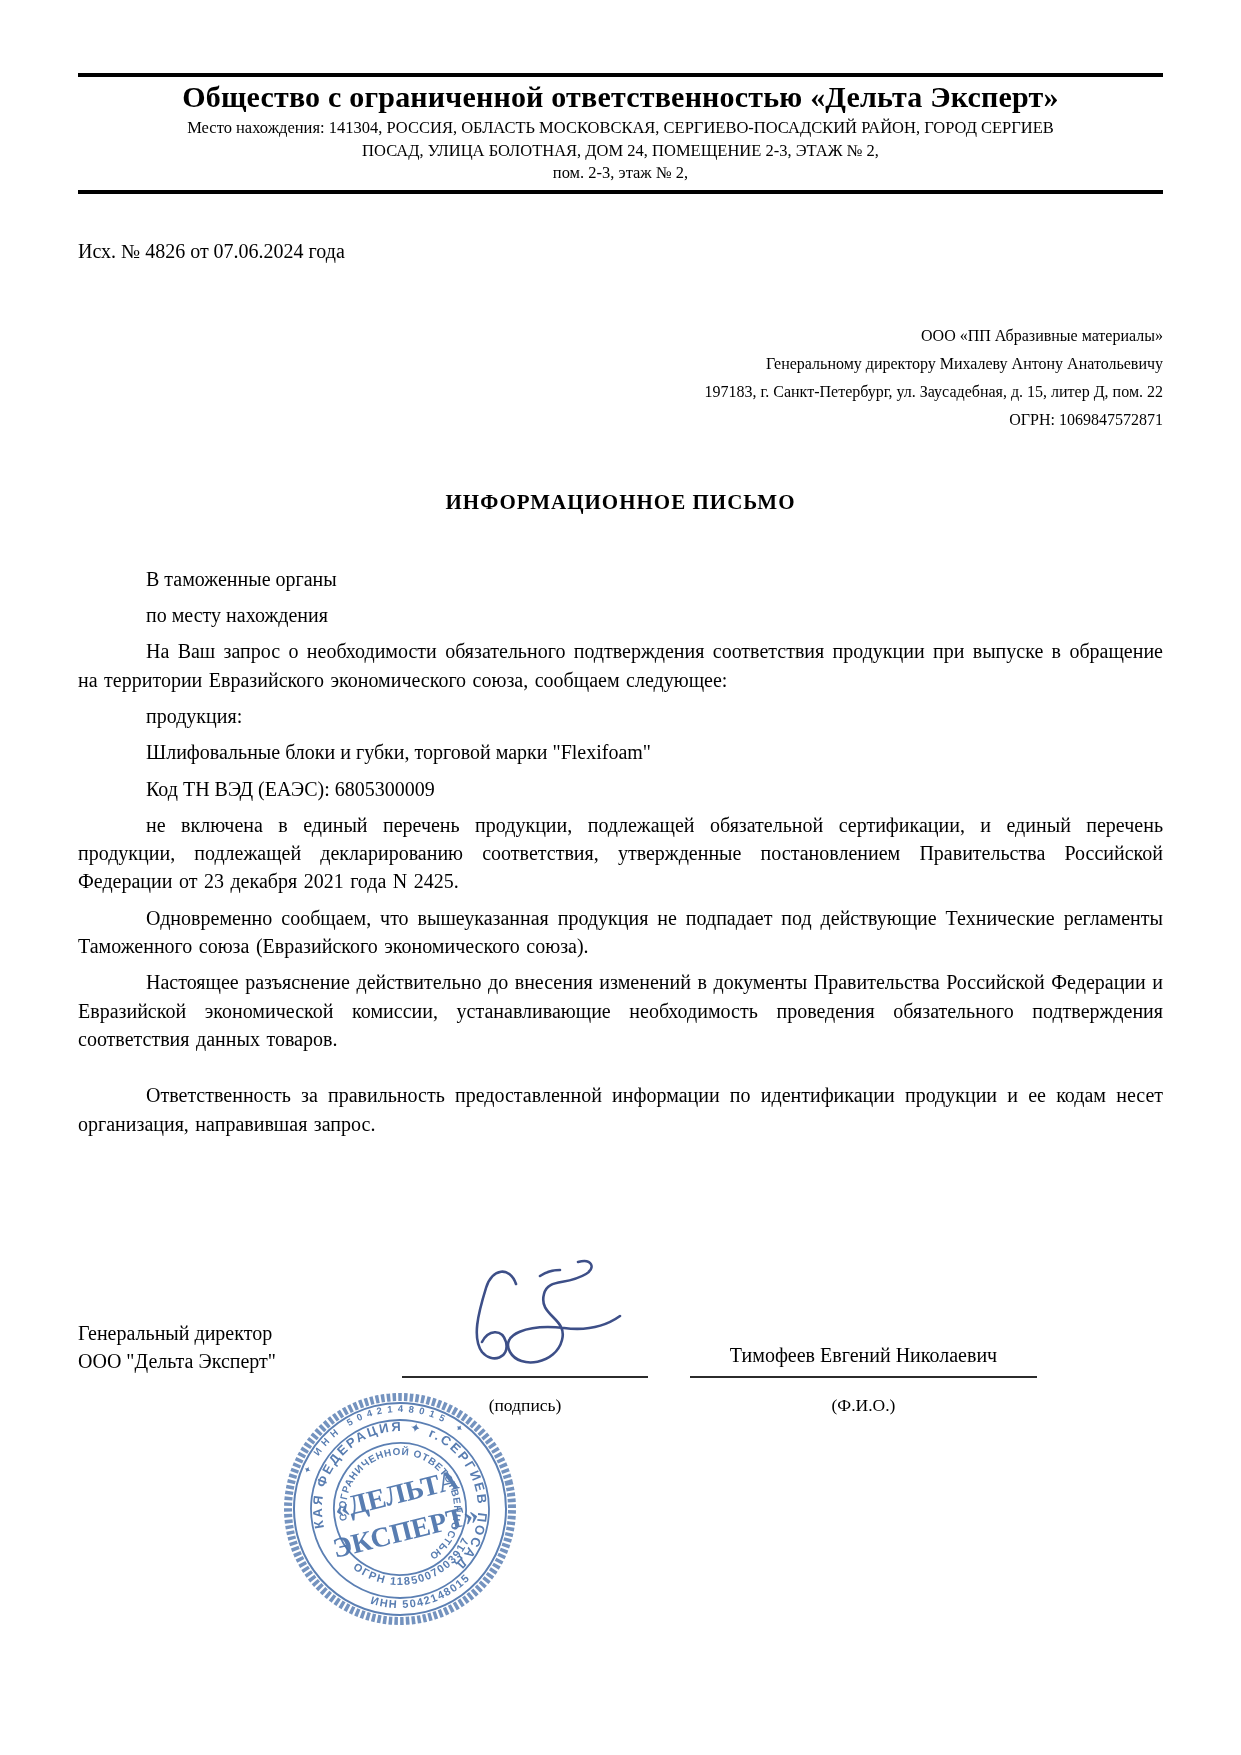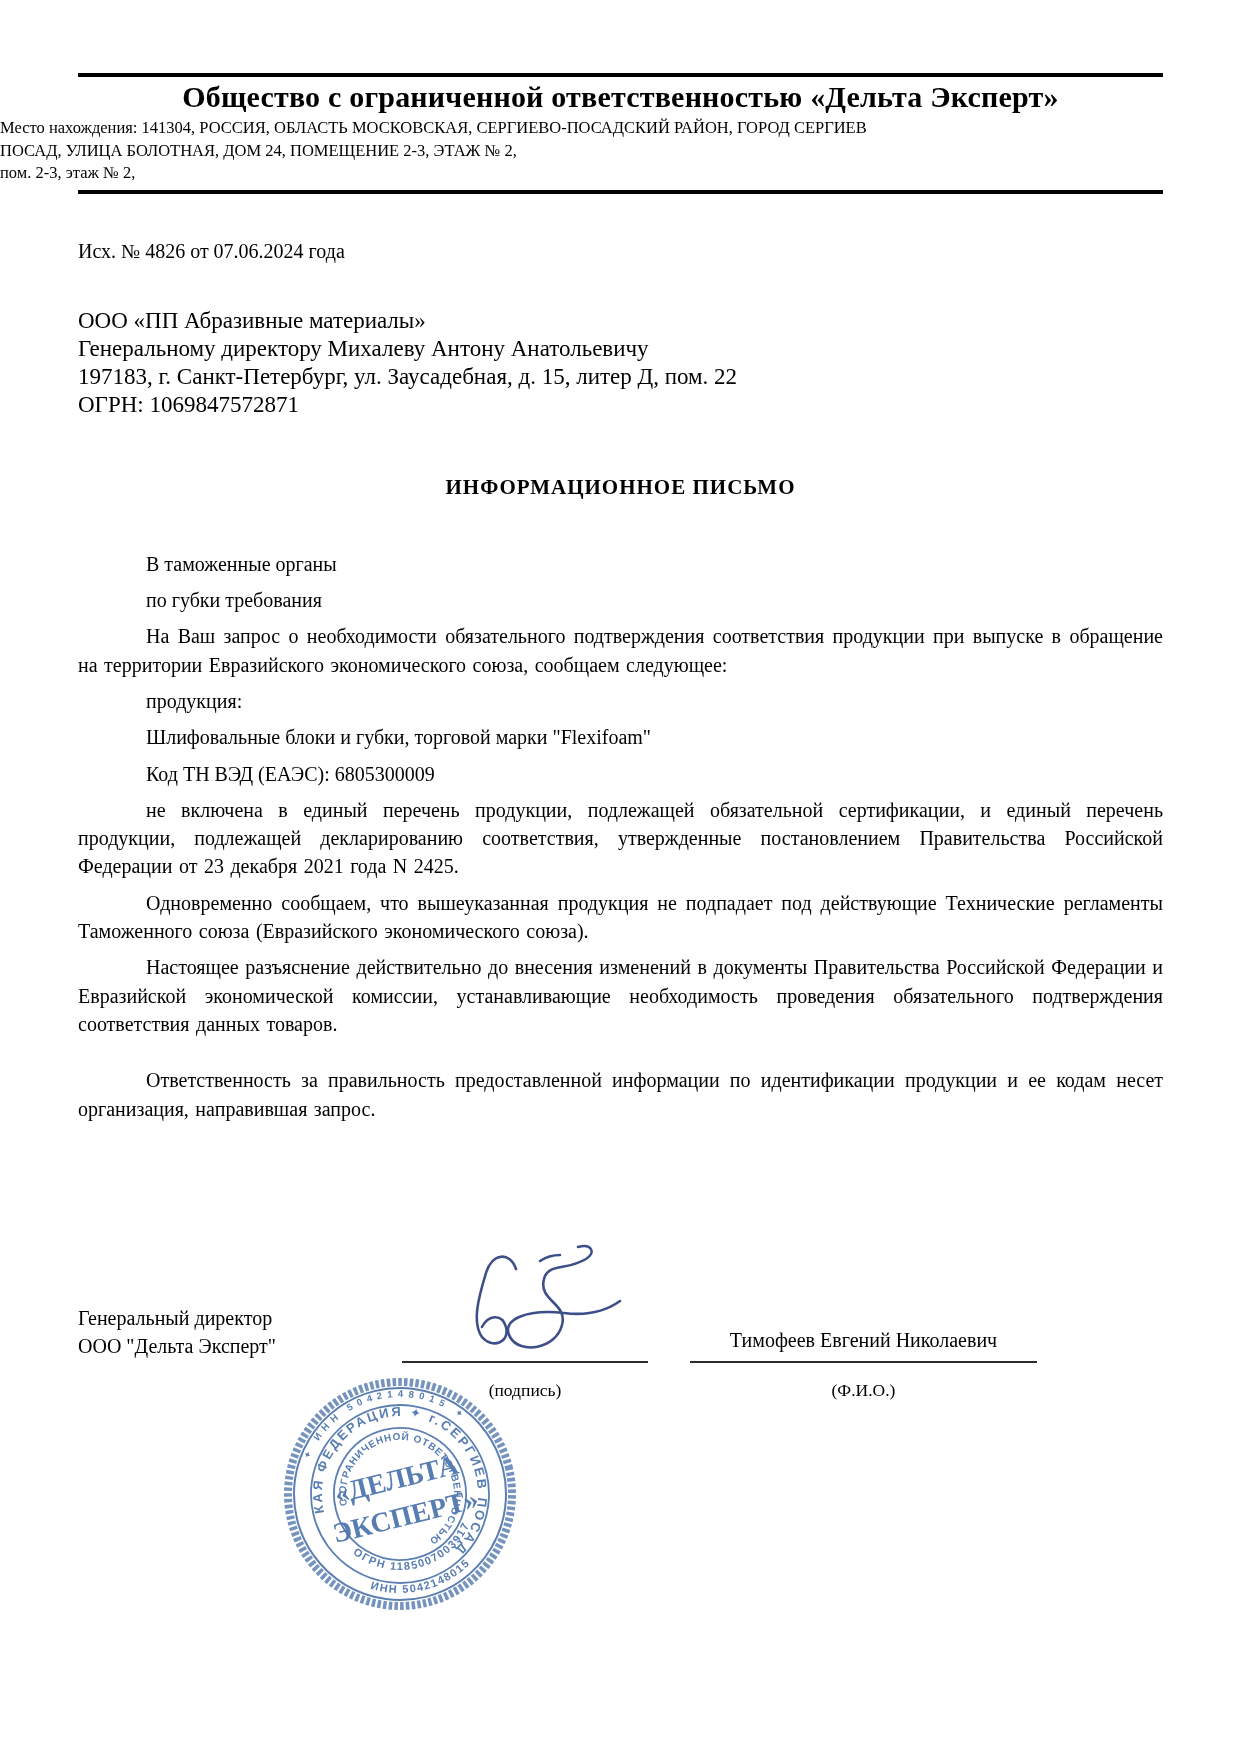--- a/index.html
+++ b/index.html
@@ -8,23 +8,23 @@
     font-family:"Liberation Serif","DejaVu Serif",serif;color:#000;
     position:relative;
   }
   .rule{border:0;border-top:4px solid #000;margin:0 78px;}
   .rule-top{margin-top:73px;}
   .rule-bottom{margin-top:5px;}
   .company{
     text-align:center;font-weight:bold;font-size:30px;line-height:36px;
     margin:2px 60px 2px 60px;letter-spacing:0.2px;
   }
-  .addr{ font-size:16.5px;line-height:22.6px; }
+  .addr{ text-align:center;font-size:16.5px;line-height:22.6px; }
   .ref{ margin:46px 78px 0 78px;font-size:20px; }
-  .recipient{ margin:44px 78px 0 78px;text-align:left;font-size:23px;line-height:28px; }
+  .recipient{ margin:59px 78px 0 78px;text-align:right;font-size:16px;line-height:28px; }
   .doc-title{
     margin-top:56px;text-align:center;font-weight:bold;font-size:21px;letter-spacing:1px;
   }
   .body-text{ margin:50px 70px 0 70px;font-size:20px;line-height:28.3px; }
   .body-text p{ margin:8px;text-indent:68px; }
   .body-text p.just{ text-align:justify;word-spacing:1.5px; }
   .body-text p.gap{ margin-top:28px; }
   .sig-area{ position:relative;height:645px;margin-top:4px; }
   .sig-left{ position:absolute;left:78px;top:173px;font-size:20px;line-height:28px; }
   .sig-line{ position:absolute;border-bottom:2px solid #2b2b2b; }
@@ -60,21 +60,21 @@
   <div>ООО «ПП Абразивные материалы»</div>
   <div>Генеральному директору Михалеву Антону Анатольевичу</div>
   <div>197183, г. Санкт-Петербург, ул. Заусадебная, д. 15, литер Д, пом. 22</div>
   <div>ОГРН: 1069847572871</div>
 </div>
 
 <div class="doc-title">ИНФОРМАЦИОННОЕ ПИСЬМО</div>
 
 <div class="body-text">
   <p>В таможенные органы</p>
-  <p>по губки требования</p>
+  <p>по месту нахождения</p>
   <p class="just">На Ваш запрос о необходимости обязательного подтверждения соответствия продукции при выпуске в обращение на территории Евразийского экономического союза, сообщаем следующее:</p>
   <p>продукция:</p>
   <p>Шлифовальные блоки и губки, торговой марки "Flexifoam"</p>
   <p>Код ТН ВЭД (ЕАЭС): 6805300009</p>
   <p class="just">не включена в единый перечень продукции, подлежащей обязательной сертификации, и единый перечень продукции, подлежащей декларированию соответствия, утвержденные постановлением Правительства Российской Федерации от 23 декабря 2021 года N 2425.</p>
   <p class="just">Одновременно сообщаем, что вышеуказанная продукция не подпадает под действующие Технические регламенты Таможенного союза (Евразийского экономического союза).</p>
   <p class="just">Настоящее разъяснение действительно до внесения изменений в документы Правительства Российской Федерации и Евразийской экономической комиссии, устанавливающие необходимость проведения обязательного подтверждения соответствия данных товаров.</p>
   <p class="just gap">Ответственность за правильность предоставленной информации по идентификации продукции и ее кодам несет организация, направившая запрос.</p>
 </div>
 

